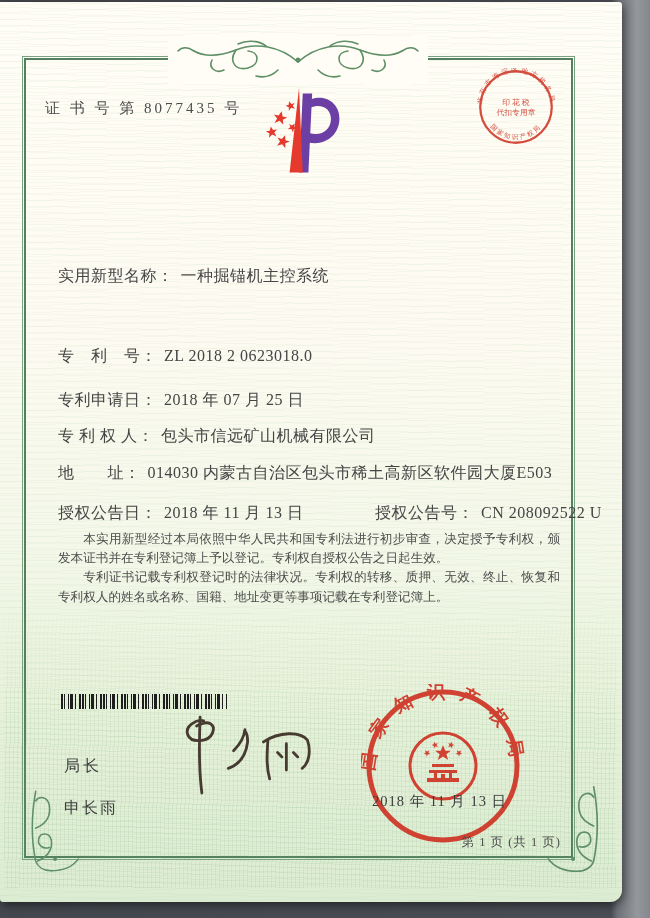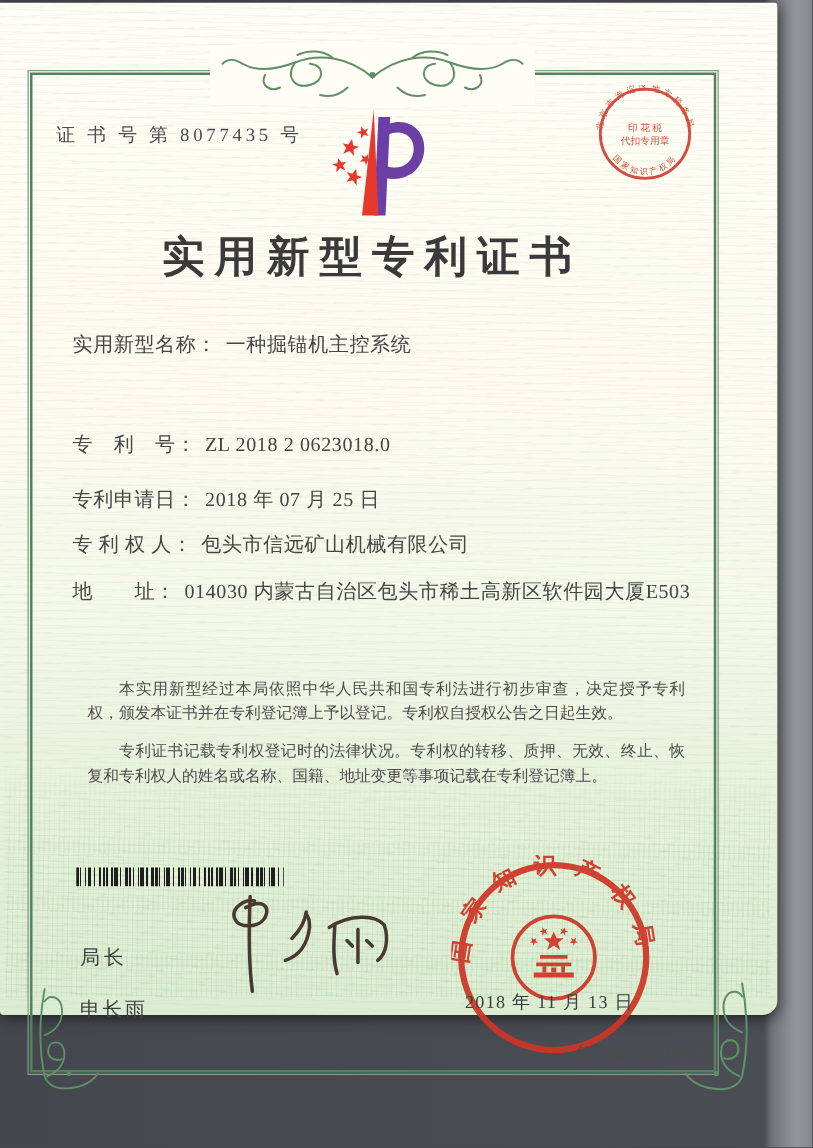--- a/index.html
+++ b/index.html
@@ -1,19 +1,19 @@
 <!DOCTYPE html>
 <html><head>
 <meta charset="utf-8">
 <style>
   html,body{margin:0;padding:0;}
   body{width:650px;height:918px;overflow:hidden;background:#46494f;
        font-family:"Liberation Serif","DejaVu Serif",serif;}
   .stage{position:relative;width:650px;height:918px;background:linear-gradient(90deg,#44474d 0%,#4a4d54 94%,#6f7277 95%,#94979c 98%,#84878c 100%);}
-  .paper{position:absolute;left:0;top:2px;width:622px;height:810px;
+  .paper{position:absolute;left:0;top:2px;width:622px;height:900px;
     border-radius:0 3px 12px 3px;box-shadow:2px 3px 10px rgba(0,0,0,.5);
     background:
       repeating-linear-gradient(1.5deg, rgba(140,186,134,0.07) 0 1px, rgba(0,0,0,0) 1px 6px),
       repeating-linear-gradient(-2deg, rgba(140,186,134,0.06) 0 1px, rgba(0,0,0,0) 1px 7px),
       linear-gradient(180deg,#fffdf5 0%,#fdfbf1 38%,#f3f7e8 62%,#e6f1da 80%,#dcecd2 100%);}
   .guilloche{position:absolute;left:4px;right:6px;top:600px;bottom:14px;pointer-events:none;
       background:
         repeating-linear-gradient(91deg, rgba(120,175,115,0.12) 0 1px, rgba(0,0,0,0) 1px 4px),
         repeating-linear-gradient(2deg, rgba(120,175,115,0.10) 0 1px, rgba(0,0,0,0) 1px 5px);
       -webkit-mask-image:linear-gradient(180deg,rgba(0,0,0,0) 0,#000 45%);
@@ -26,21 +26,21 @@
   .logo{position:absolute;left:251px;top:84px;width:96px;height:94px;z-index:2;}
   .title{position:absolute;left:22px;top:181px;width:551px;text-align:center;
          font-size:34px;font-weight:700;letter-spacing:8px;color:#3a3a3a;z-index:2;}
   .row{position:absolute;left:58px;font-size:16px;color:#454545;white-space:nowrap;z-index:2;letter-spacing:.5px;}
   .row .val{margin-left:7px;}
   .r1{top:264px}.r2{top:307px}.r3{top:344px}.r4{top:388px}.r5{top:424px}.r6{top:461px}.r7{top:501px}
   .grant-no{position:absolute;left:317px;top:0;white-space:nowrap;}
   .r7{width:520px;}
   .body-text{position:absolute;left:58px;top:528px;width:502px;font-size:12.6px;line-height:19.2px;
              color:#4d4d4d;text-align:justify;z-index:2;}
-  .body-text p{margin:12px;text-indent:2em;}
+  .body-text p{margin:0;text-indent:2em;}
   .barcode{position:absolute;left:61px;top:692px;width:166px;height:15px;z-index:2;
     background:repeating-linear-gradient(90deg,#1e1e1e 0 2px,rgba(0,0,0,0) 2px 3px,#1e1e1e 3px 4px,rgba(0,0,0,0) 4px 7px,#1e1e1e 7px 8px,rgba(0,0,0,0) 8px 9px,#1e1e1e 9px 12px,rgba(0,0,0,0) 12px 14px,#1e1e1e 14px 15px,rgba(0,0,0,0) 15px 18px,#1e1e1e 18px 20px,rgba(0,0,0,0) 20px 21px);}
   .sig-title{position:absolute;left:64px;top:738px;font-size:16px;letter-spacing:3px;color:#3e3e3e;z-index:4;margin-top:16px;}
   .sig-name{position:absolute;left:64px;top:767px;font-size:16px;letter-spacing:2px;color:#3e3e3e;z-index:4;margin-top:29px;}
   .signature{position:absolute;left:166px;top:710px;width:158px;height:88px;z-index:4;}
   .seal-main{position:absolute;left:361px;top:682px;width:164px;height:164px;z-index:3;opacity:.93;}
   .seal-date{position:absolute;left:372px;top:790px;font-size:14.5px;letter-spacing:1px;color:#3d3d3d;z-index:5;}
   .seal-tax{position:absolute;left:477px;top:66px;width:78px;height:78px;z-index:4;opacity:.88;}
   .footer{position:absolute;left:10px;top:832px;width:551px;text-align:right;font-size:12.5px;
           letter-spacing:1px;color:#4c4c4c;z-index:4;}
@@ -97,36 +97,41 @@
       <polygon points="50,2 40,92 54,92" fill="#e5392d"></polygon>
       <g fill="#e5392d">
         <use href="#star" transform="translate(41,21) scale(0.85) rotate(-18)"></use>
         <use href="#star" transform="translate(30,34) scale(1.2) rotate(12)"></use>
         <use href="#star" transform="translate(43,44) scale(0.8) rotate(30)"></use>
         <use href="#star" transform="translate(21,49) scale(1.0) rotate(-10)"></use>
         <use href="#star" transform="translate(33,59) scale(1.15) rotate(18)"></use>
       </g>
     </svg>
 
-    <div class="title">实用新型专利证书</div>
 
     <div class="row r1">
       <span class="lbl">实用新型名称：</span><span class="val">一种掘锚机主控系统</span>
     </div>
     <div class="row r3">
       <span class="lbl">专　利　号：</span><span class="val">ZL 2018 2 0623018.0</span>
     </div>
     <div class="row r4">
       <span class="lbl">专利申请日：</span><span class="val">2018 年 07 月 25 日</span>
     </div>
     <div class="row r5">
       <span class="lbl">专 利 权 人：</span><span class="val">包头市信远矿山机械有限公司</span>
     </div>
     <div class="row r6">
       <span class="lbl">地　　址：</span><span class="val">014030 内蒙古自治区包头市稀土高新区软件园大厦E503</span>
+    </div>
+    <div class="row r7">
+      <span>授权公告日：</span><span class="val">2018 年 11 月 13 日</span>
+      <span class="grant-no">
+        <span>授权公告号：</span><span class="val">CN 208092522 U</span>
+      </span>
     </div>
 
     <div class="body-text">
       <p>本实用新型经过本局依照中华人民共和国专利法进行初步审查，决定授予专利权，颁发本证书并在专利登记簿上予以登记。专利权自授权公告之日起生效。</p>
       <p>专利证书记载专利权登记时的法律状况。专利权的转移、质押、无效、终止、恢复和专利权人的姓名或名称、国籍、地址变更等事项记载在专利登记簿上。</p>
     </div>
 
     <div class="barcode"></div>
 
     <div class="sig-title">局长</div>

